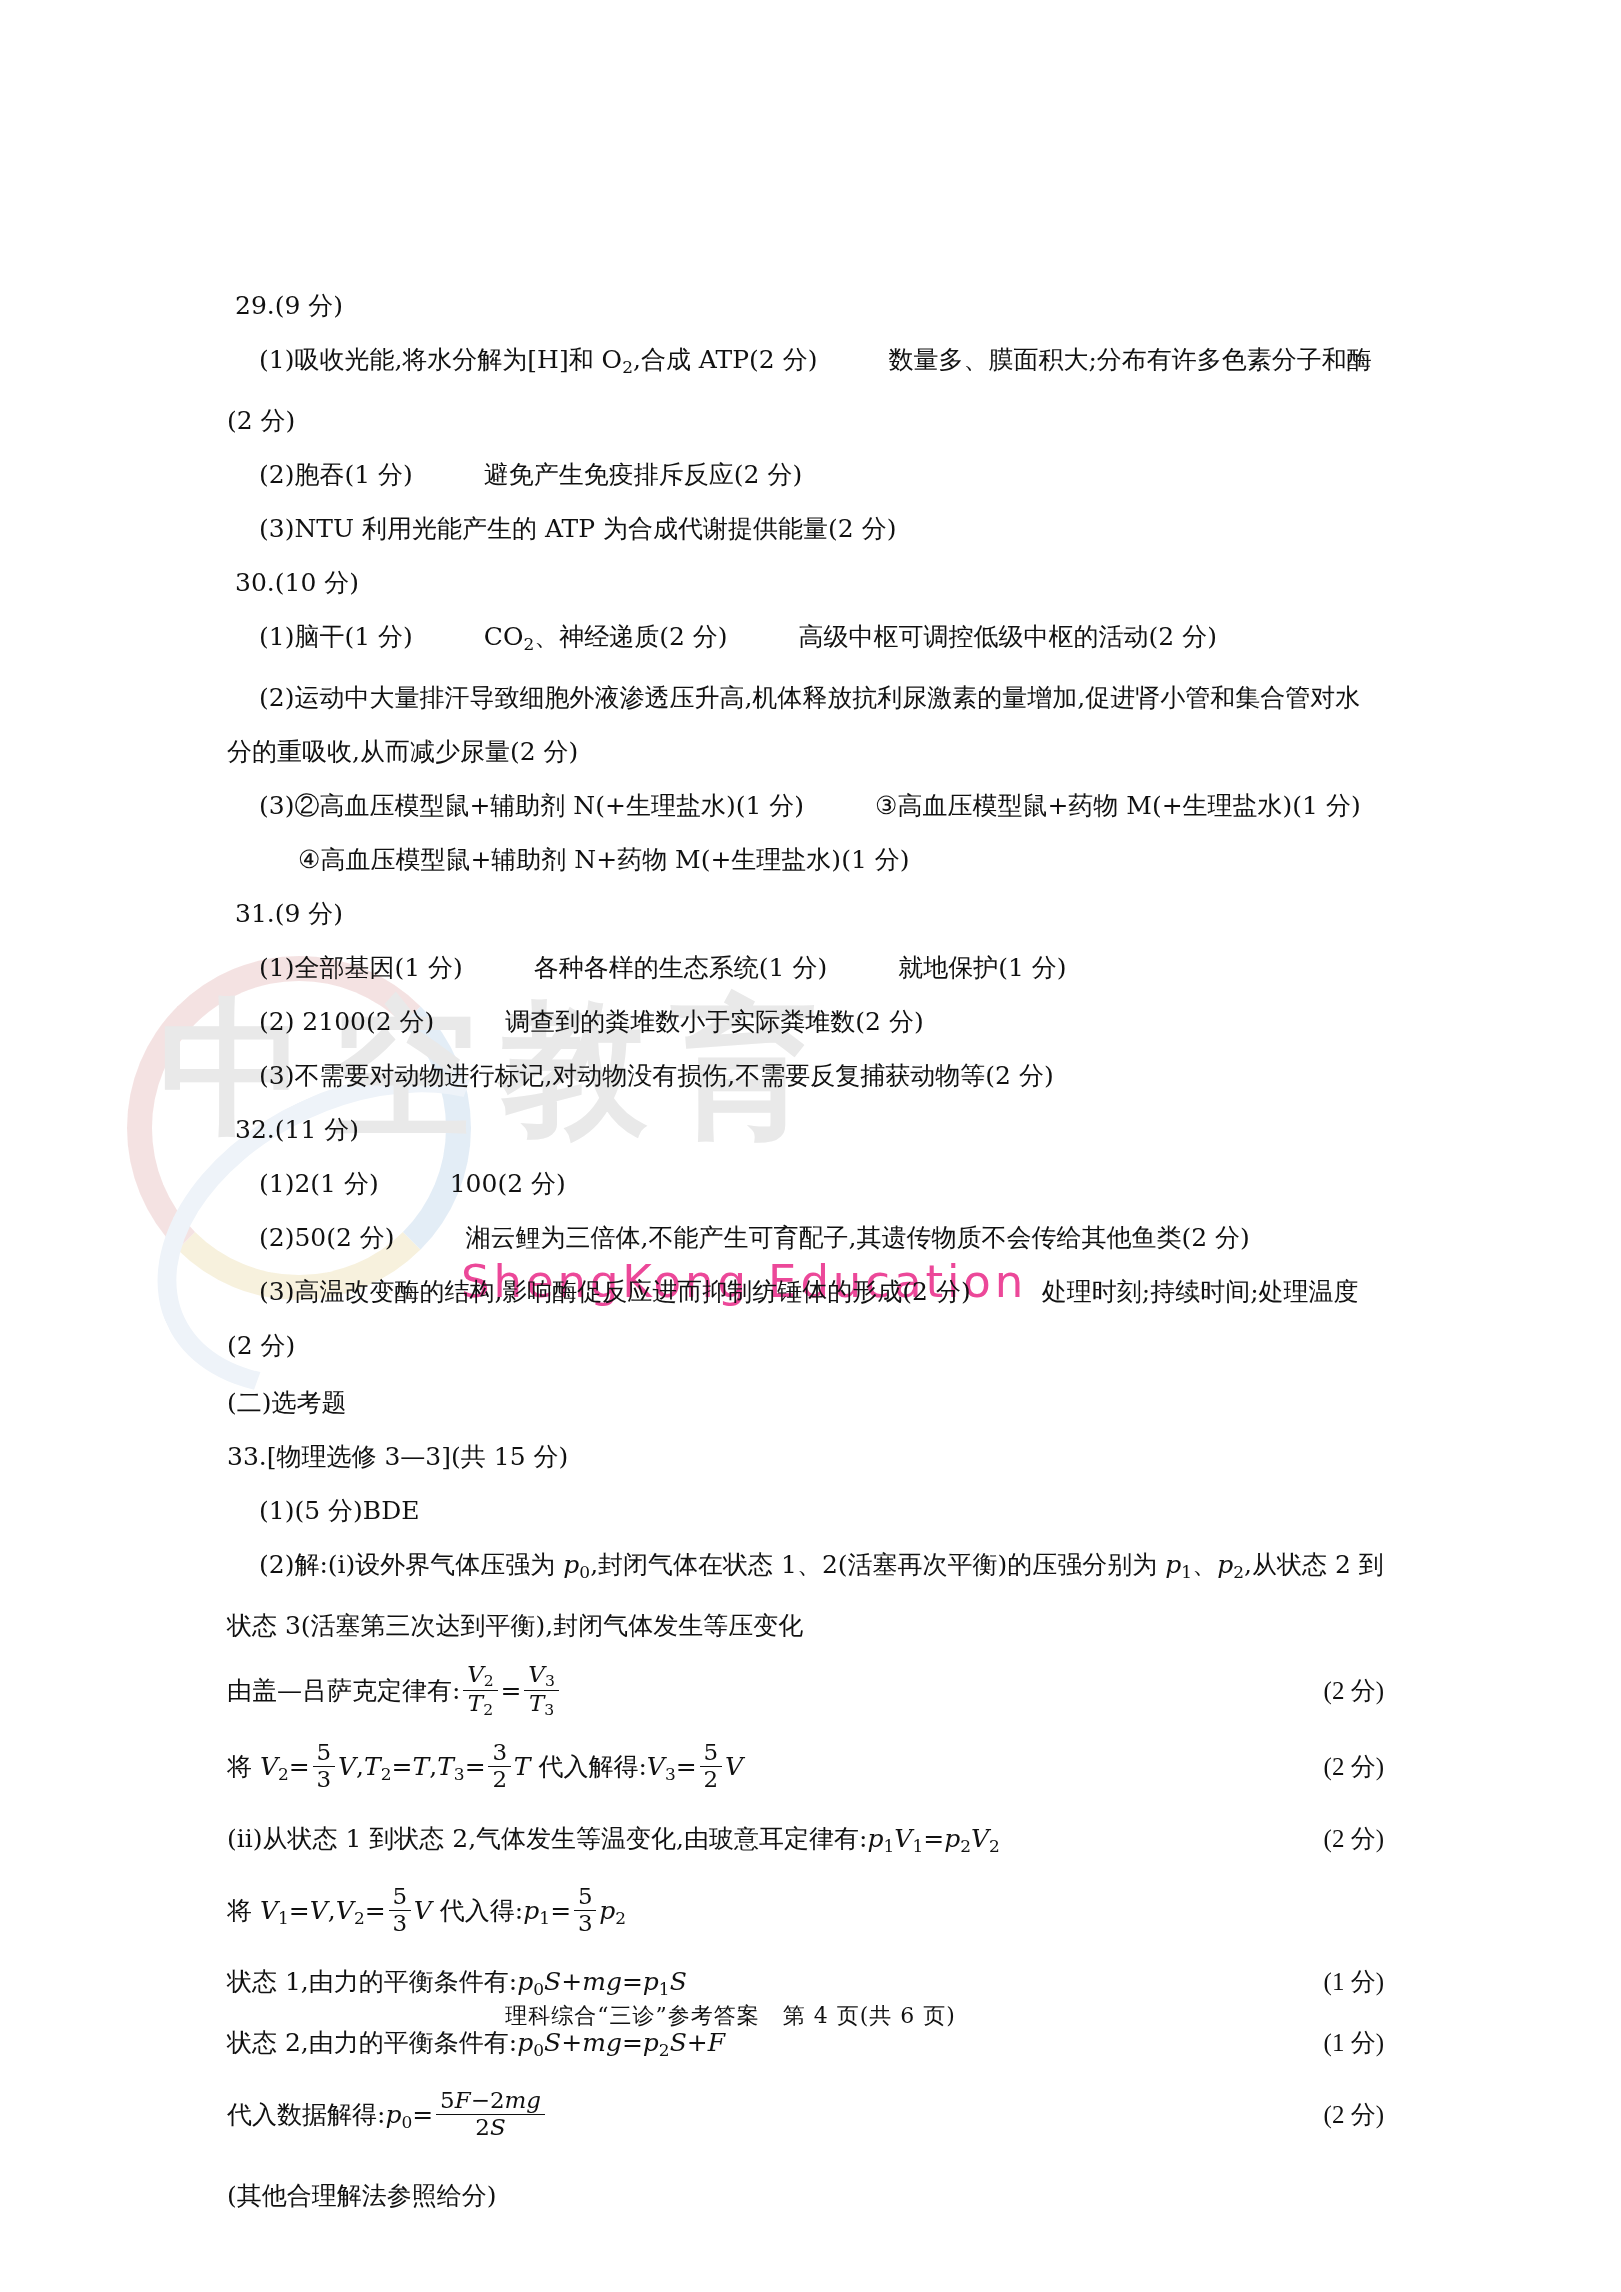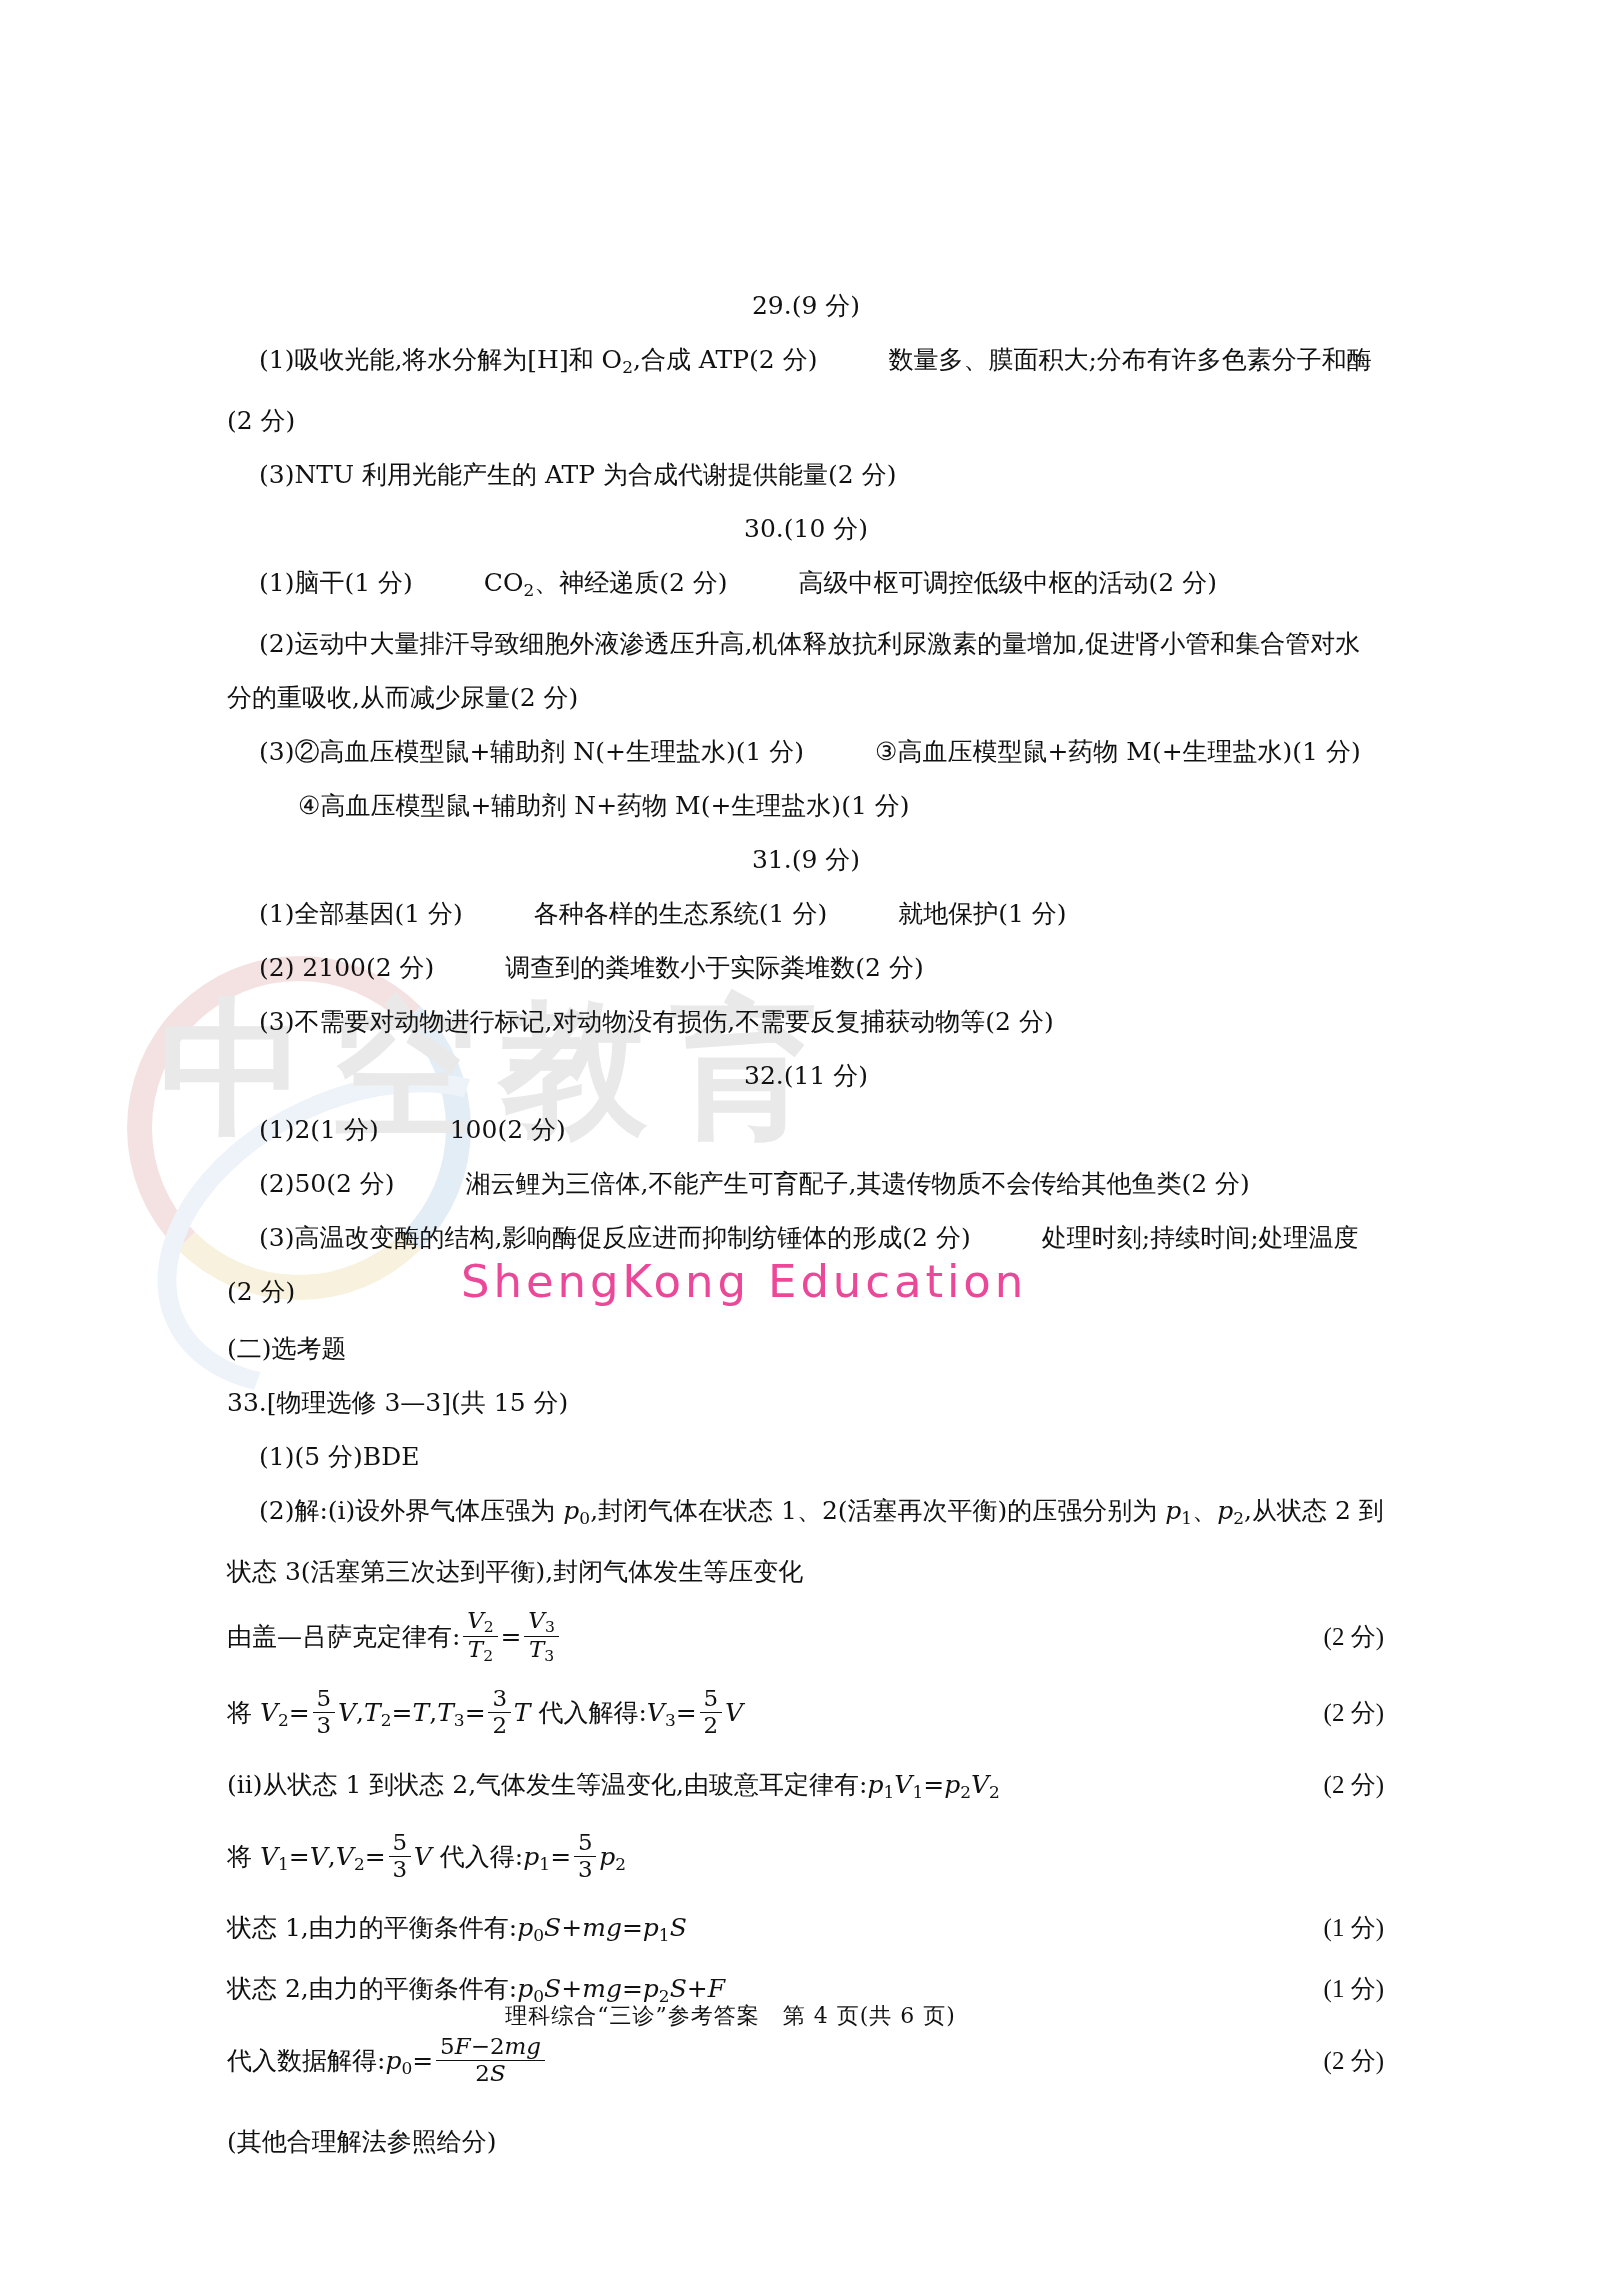--- a/index.html
+++ b/index.html
@@ -86,22 +86,21 @@
     left: 227px;
     top: 279px;
     width: 1157px;
     font-size: 25px;
     line-height: 54px;
   }
   .q-line {
     white-space: nowrap;
   }
   .q-head {
-    margin-left: 1px;
-    text-align: center;
+    margin-left: 8px;
   }
   .indent {
     text-indent: 32px;
   }
   .gapL { display: inline-block; width: 71px; }
   sub {
     font-size: 0.68em;
     vertical-align: -0.28em;
   }
   .sec-title {
@@ -170,20 +169,23 @@
 <div id="page">
   <div class="doc-body">
 
     <div class="q-line q-head">
       <span>29.</span><span>(9 分)</span>
     </div>
     <div class="wrap indent">
       (1)吸收光能,将水分解为[H]和 O<sub>2</sub>,合成 ATP(2 分)<span class="gapL"></span>数量多、膜面积大;分布有许多色素分子和酶(2 分)
     </div>
     <div class="wrap indent">
+      (2)胞吞(1 分)<span class="gapL"></span>避免产生免疫排斥反应(2 分)
+    </div>
+    <div class="wrap indent">
       (3)NTU 利用光能产生的 ATP 为合成代谢提供能量(2 分)
     </div>
 
     <div class="q-line q-head">
       <span>30.</span><span>(10 分)</span>
     </div>
     <div class="wrap indent">
       (1)脑干(1 分)<span class="gapL"></span>CO<sub>2</sub>、神经递质(2 分)<span class="gapL"></span>高级中枢可调控低级中枢的活动(2 分)
     </div>
     <div class="wrap indent">

